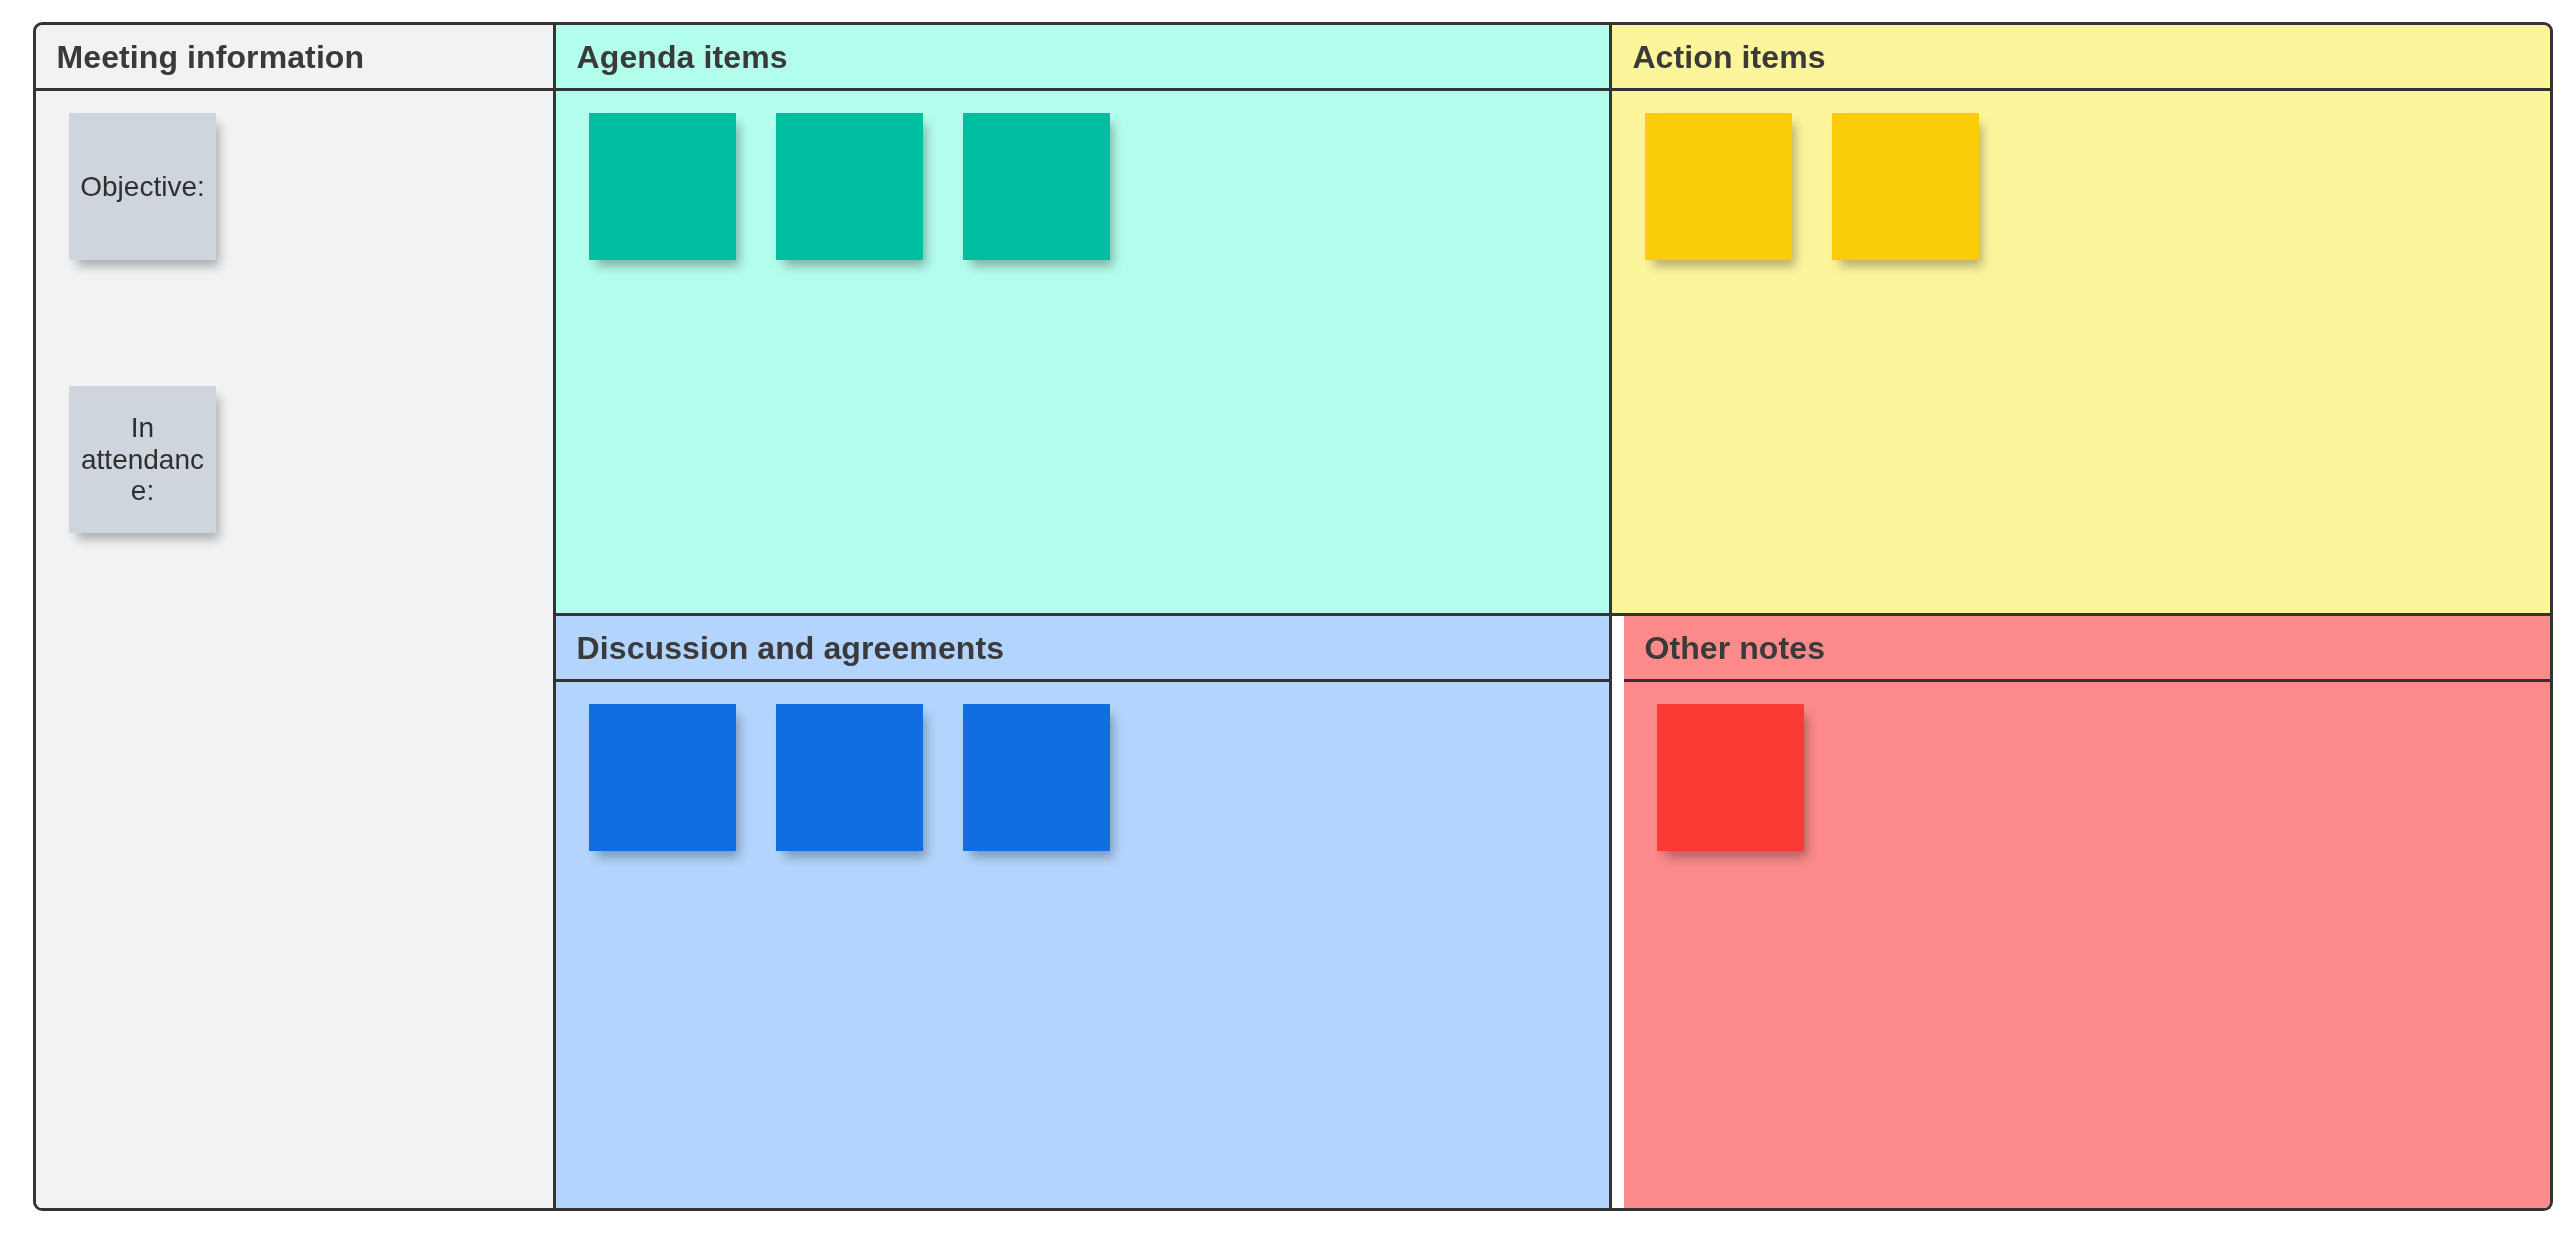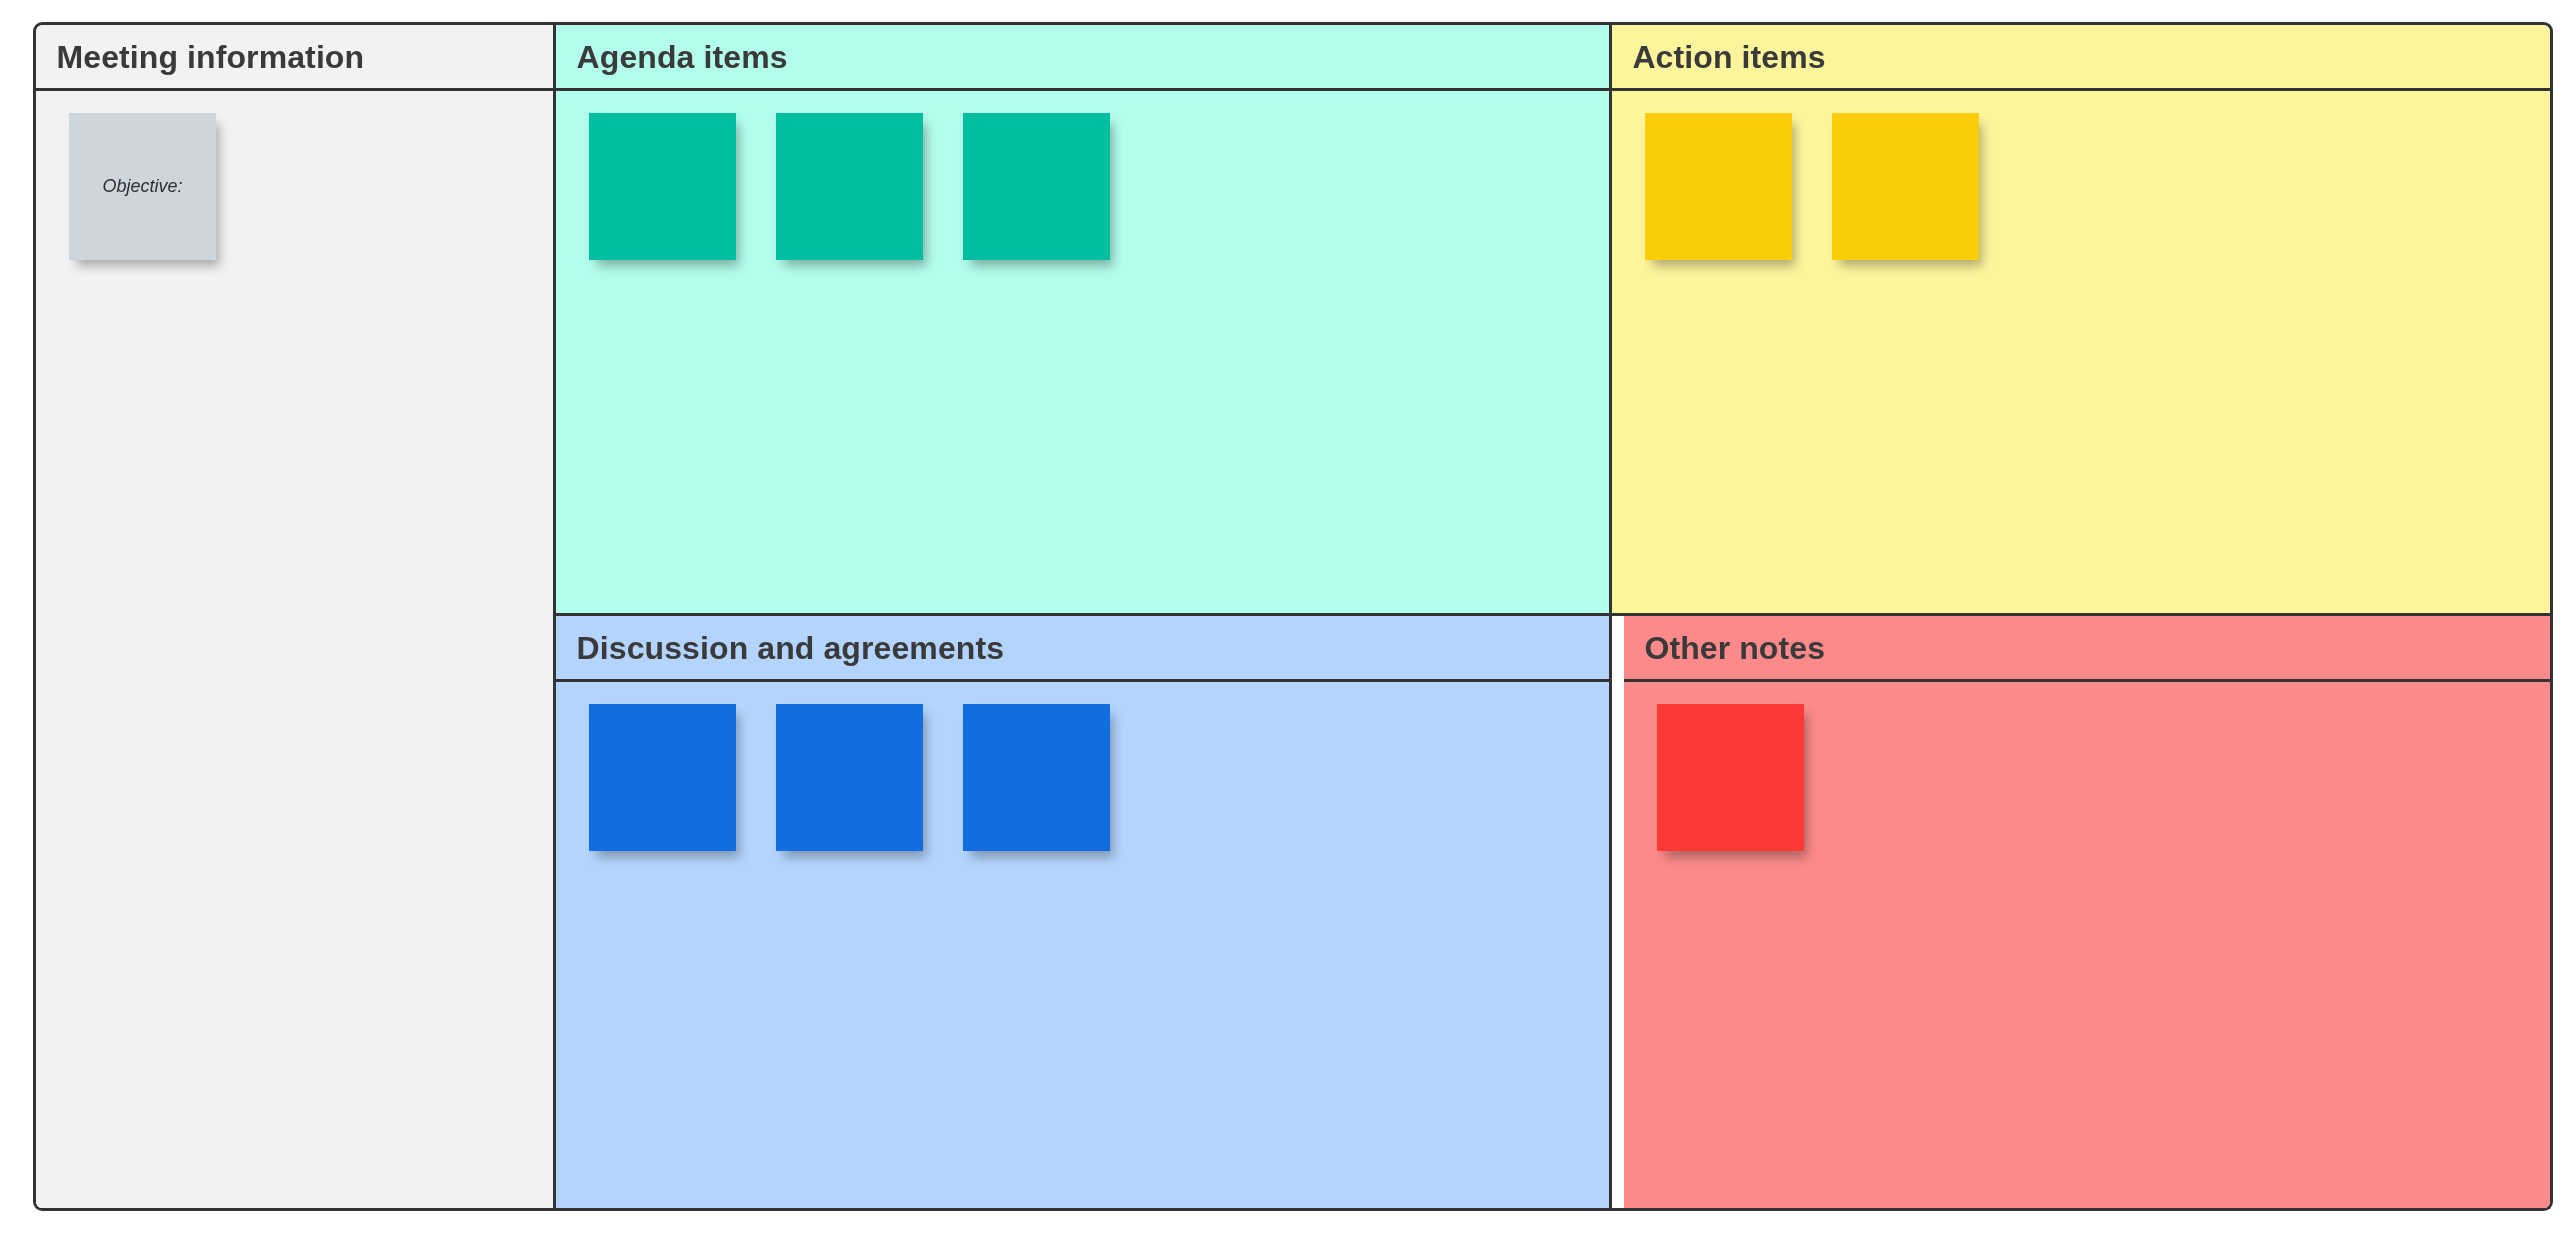--- a/index.html
+++ b/index.html
@@ -125,40 +125,43 @@
     display: flex;
     flex-direction: row;
     gap: 40px;
   }
   .note-teal   { width: 147px; height: 147px; background: #00bfa0; }
   .note-yellow { width: 147px; height: 147px; background: #fbcc08; }
   .note-blue   { width: 147px; height: 147px; background: #116ee0; }
   .note-red    { width: 147px; height: 147px; background: #fb3a35; }
 
   
-  .fs-sm  { font-size: 18px; font-style: italic; }
+  .fs-sm  { font-size: 28px; }
   .fs-lg  { font-size: 45px; }
 </style>
 </head>
 <body>
 
 <div id="board">
 
   <div class="column col-left">
     <div class="panel p-meeting pal-grey" style="flex:1 1 auto;">
       <div class="panel-header">
         <span class="panel-title">Meeting information</span>
       </div>
       <div class="panel-body">
         <div class="notes-vert">
           <div class="note note-grey">
             <span class="note-text fs-sm">Objective:</span>
           </div>
           <div class="gap-v"></div>
           <div class="gap-v"></div>
+          <div class="note note-grey">
+            <span class="note-text fs-sm">In attendance:</span>
+          </div>
         </div>
       </div>
     </div>
   </div>
 
   <div class="column col-mid">
 
     <div class="panel p-agenda pal-mint" style="height:594px; flex:0 0 594px;">
       <div class="panel-header">
         <span class="panel-title">Agenda items</span>

